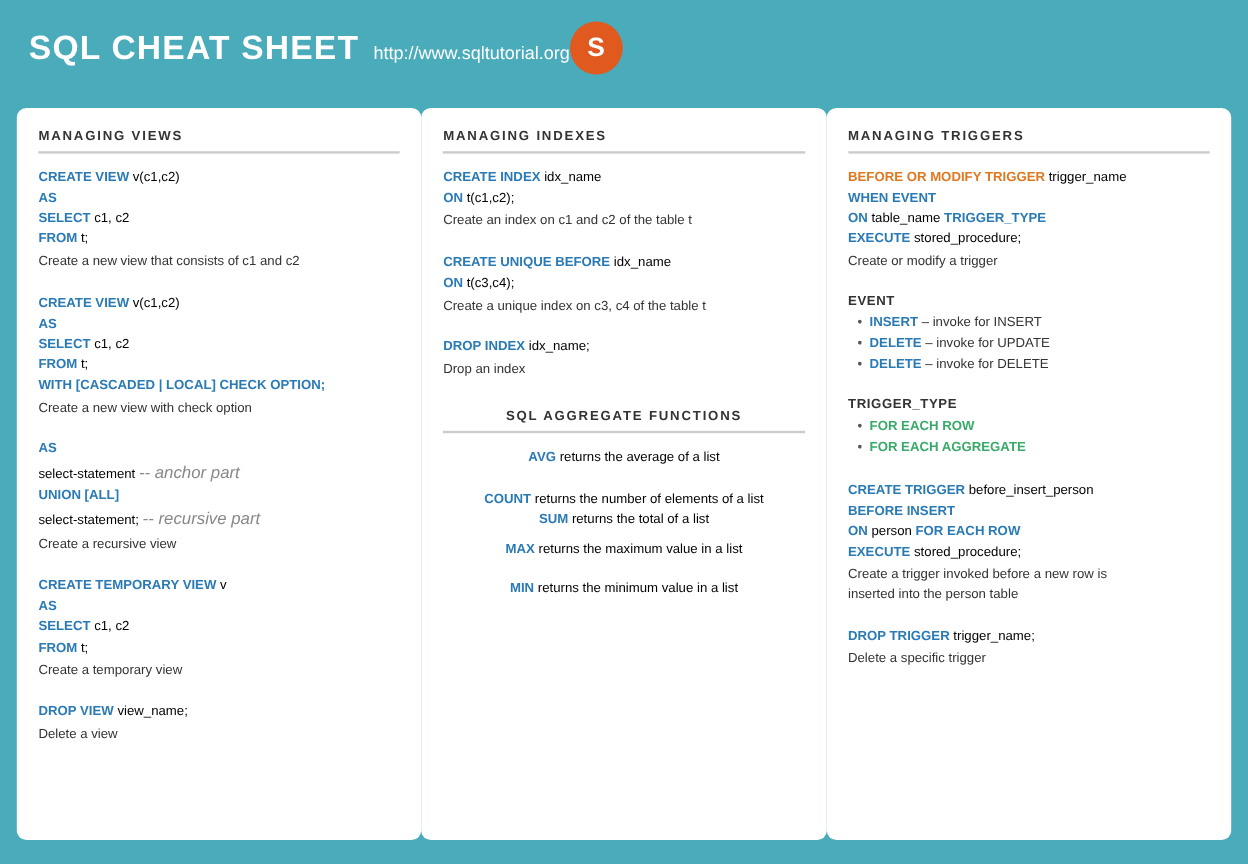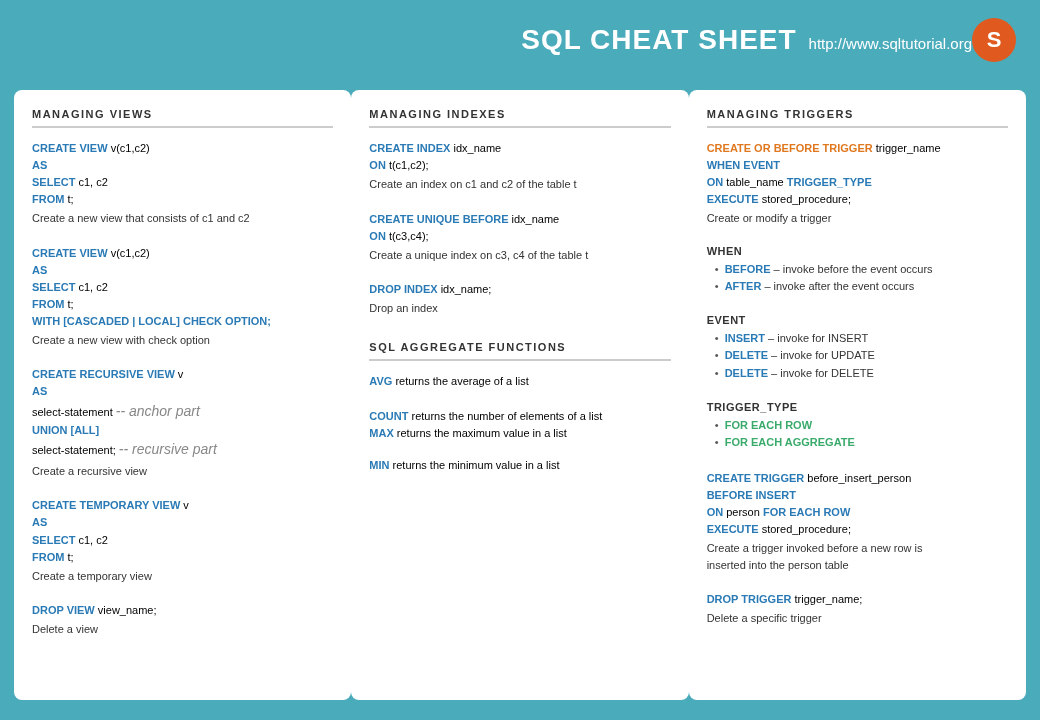--- a/index.html
+++ b/index.html
@@ -9,21 +9,21 @@
       width: 1040px;
       height: 720px;
       overflow: hidden;
       position: relative;
     }
     
     .header {
       display: flex;
       align-items: center;
       padding: 18px 24px 12px 24px;
-      justify-content: flex-end;
+      justify-content: flex-start;
     }
     .header-left {
       display: flex;
       align-items: baseline;
       gap: 12px;
     }
     .header-title {
       color: white;
       font-size: 28px;
       font-weight: 900;
@@ -161,21 +161,20 @@
     <div class="section">
       <div class="code-line"><span class="kw-blue">CREATE VIEW</span><span> v(c1,c2)</span></div>
       <div class="code-line"><span class="kw-blue">AS</span></div>
       <div class="code-line"><span class="kw-blue">SELECT</span><span> c1, c2</span></div>
       <div class="code-line"><span class="kw-blue">FROM</span><span> t;</span></div>
       <div class="code-line"><span class="kw-blue">WITH [CASCADED | LOCAL] CHECK OPTION;</span></div>
       <div class="desc">Create a new view with check option</div>
     </div>
 
     <div class="section">
-      <div class="code-line"><span class="kw-blue">CREATE RECURSIVE VIEW</span><span> v</span></div>
       <div class="code-line"><span class="kw-blue">AS</span></div>
       <div class="code-line"><span>select-statement  </span><span class="text-italic">-- anchor part</span></div>
       <div class="code-line"><span class="kw-blue">UNION [ALL]</span></div>
       <div class="code-line"><span>select-statement;  </span><span class="text-italic">-- recursive part</span></div>
       <div class="desc">Create a recursive view</div>
     </div>
 
     <div class="section">
       <div class="code-line"><span class="kw-blue">CREATE TEMPORARY VIEW</span><span> v</span></div>
       <div class="code-line"><span class="kw-blue">AS</span></div>
@@ -203,55 +202,51 @@
       <div class="code-line"><span class="kw-blue">CREATE UNIQUE  BEFORE</span><span> idx_name</span></div>
       <div class="code-line"><span class="kw-blue">ON</span><span> t(c3,c4);</span></div>
       <div class="desc">Create a unique index on c3, c4 of the table t</div>
     </div>
 
     <div class="section">
       <div class="code-line"><span class="kw-blue">DROP INDEX</span><span> idx_name;</span></div>
       <div class="desc">Drop an index</div>
     </div>
 
-    <div class="section" style="margin-top:24px;">
+    <div class="section" style="margin-top:24px;text-align:center;">
       <div class="panel-title">SQL AGGREGATE  FUNCTIONS</div>
       <div class="section">
         <div class="code-line"><span class="kw-blue">AVG</span><span> returns the average of a list</span></div>
       </div>
       <div class="section" style="margin-bottom:0;">
         <div class="code-line"><span class="kw-blue">COUNT</span><span> returns the number  of elements of a list</span></div>
       </div>
       <div class="section" style="margin-bottom:8px;">
+        <div class="code-line"><span class="kw-blue">SUM</span><span> returns the total of a list</span></div>
+      </div>
+      <div class="section" style="margin-bottom:8px;">
         <div class="code-line"><span class="kw-blue">MAX</span><span> returns the maximum value in a list</span></div>
       </div>
       <div class="section" style="margin-bottom:0;">
         <div class="code-line"><span class="kw-blue">MIN</span><span> returns the minimum  value in a list</span></div>
       </div>
     </div>
   </div>
 
   <div class="panel">
     <div class="panel-title">MANAGING  TRIGGERS</div>
 
     <div class="section">
-      <div class="code-line"><span class="kw-orange">CREATE OR BEFORE TRIGGER</span><span> trigger_name</span></div>
+      <div class="code-line"><span class="kw-orange">BEFORE OR MODIFY TRIGGER</span><span> trigger_name</span></div>
       <div class="code-line"><span class="kw-blue">WHEN EVENT</span></div>
       <div class="code-line"><span class="kw-blue">ON</span><span> table_name </span><span class="kw-blue">TRIGGER_TYPE</span></div>
       <div class="code-line"><span class="kw-blue">EXECUTE</span><span> stored_procedure;</span></div>
       <div class="desc">Create or modify a trigger</div>
     </div>
 
-    <div class="section">
-      <div class="section-subtitle">WHEN</div>
-      <ul class="bullet-list">
-        <li><span class="kw-blue">BEFORE</span><span> – invoke before the event occurs</span></li>
-        <li><span class="kw-blue">AFTER</span><span> – invoke after the event occurs</span></li>
-      </ul>
-    </div>
 
     <div class="section">
       <div class="section-subtitle">EVENT</div>
       <ul class="bullet-list">
         <li><span class="kw-blue">INSERT</span><span> – invoke for INSERT</span></li>
         <li><span class="kw-blue">DELETE</span><span> – invoke for UPDATE</span></li>
         <li><span class="kw-blue">DELETE</span><span> – invoke for DELETE</span></li>
       </ul>
     </div>
 

